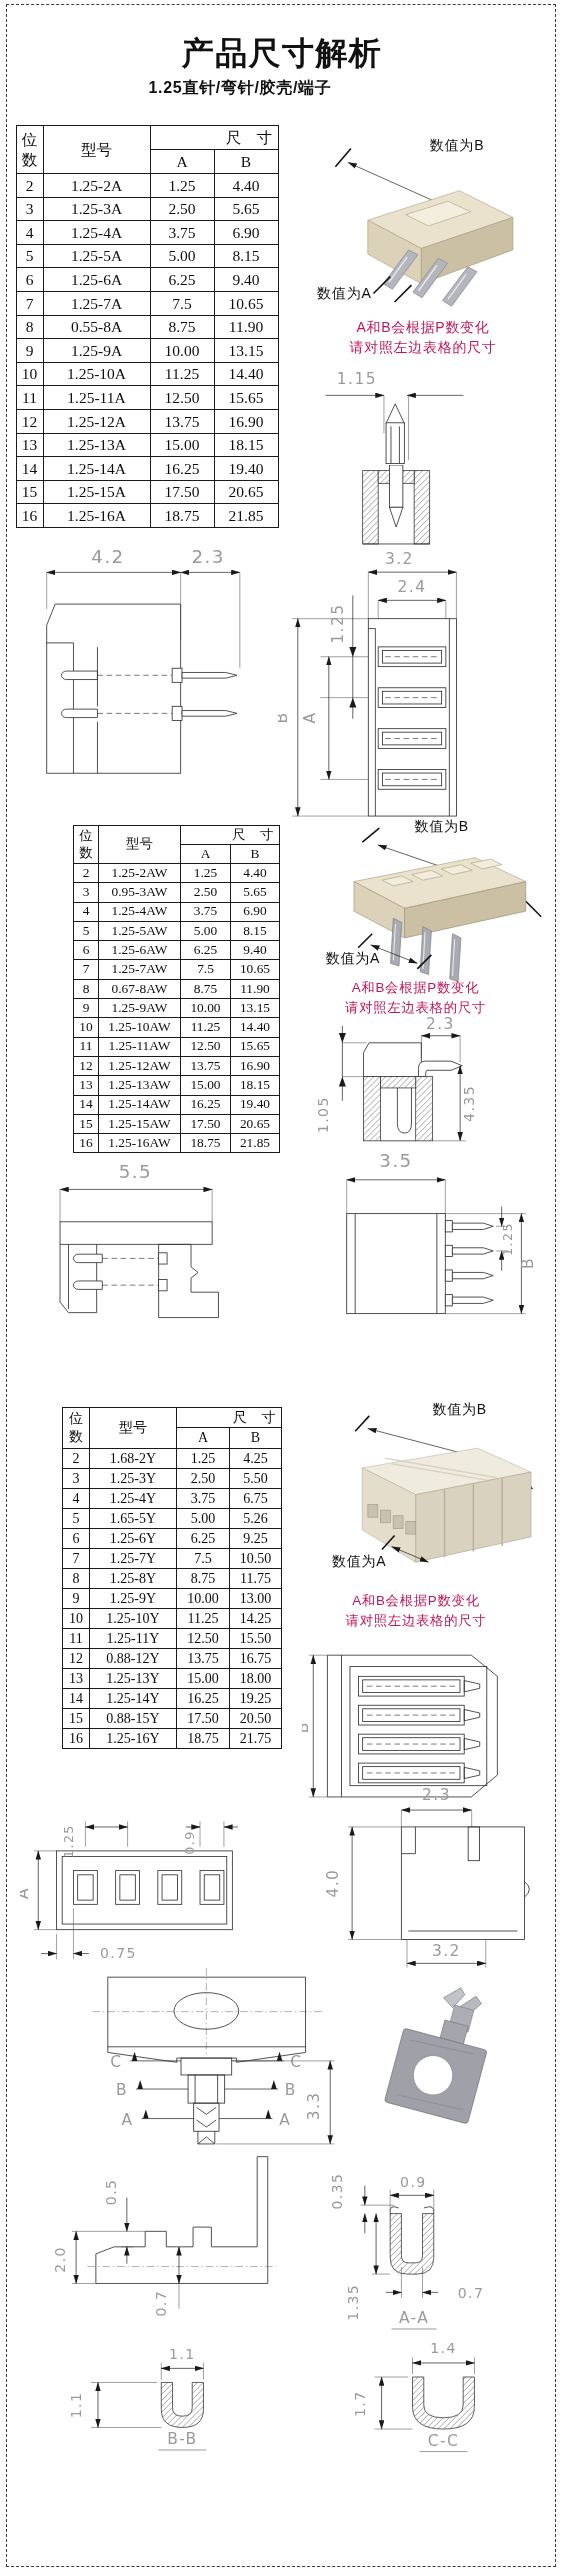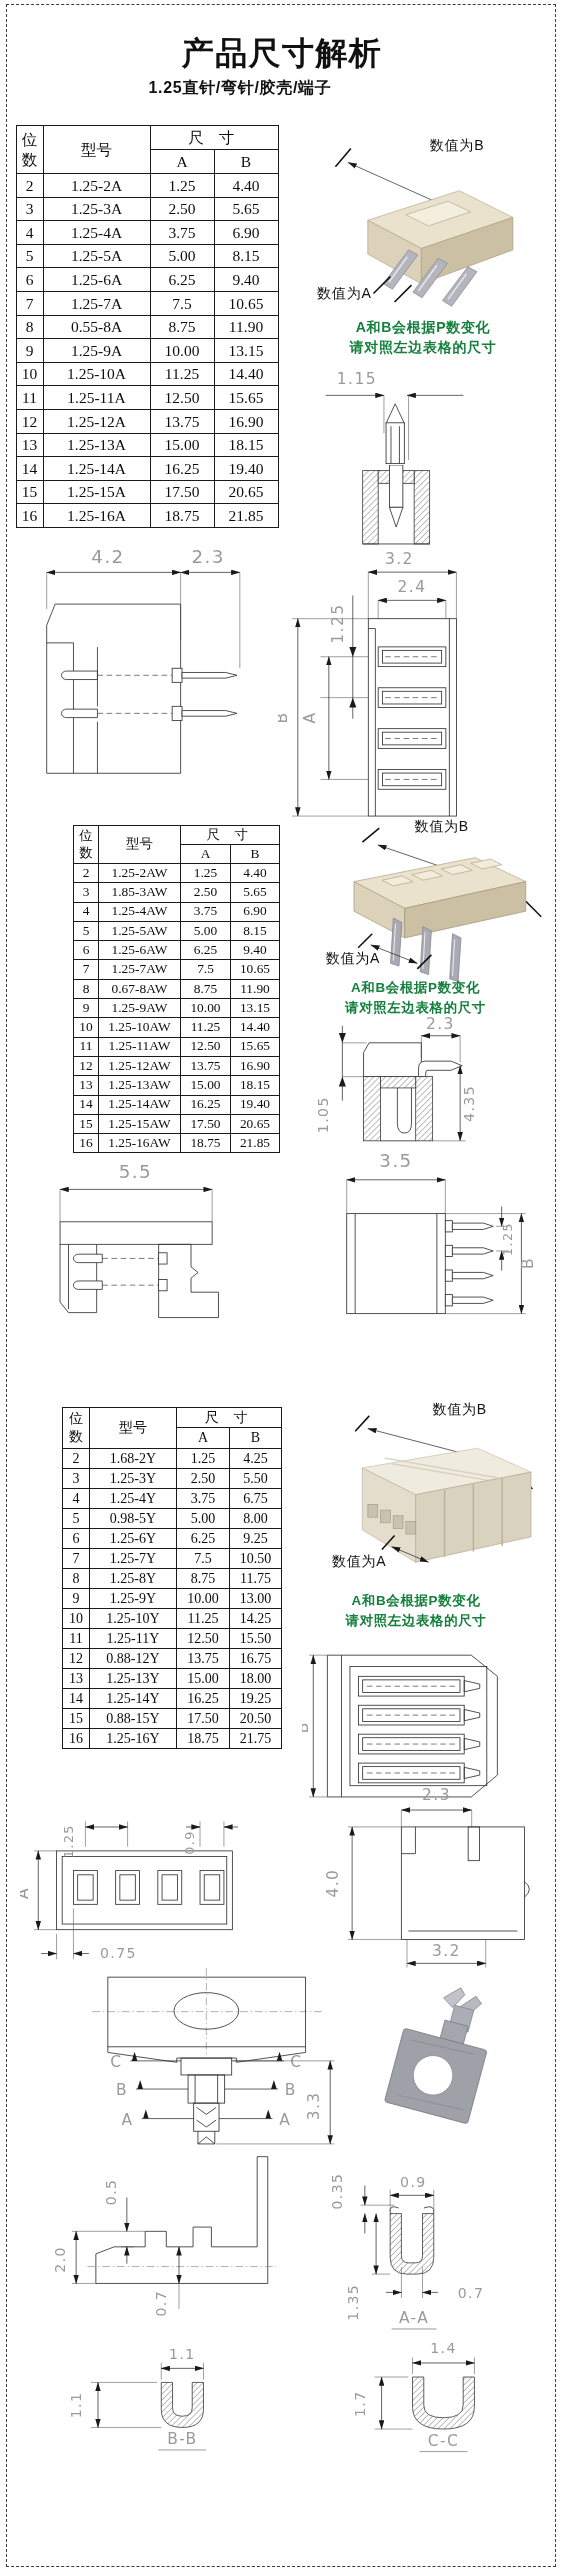--- a/index.html
+++ b/index.html
@@ -9,24 +9,24 @@
   #border-frame{left:5.6px;top:4.2px;width:548px;height:2561px;border:1.4px dashed #3c3c3c;}
   .page-title{left:0;top:32px;width:564px;text-align:center;font-size:32px;font-weight:bold;letter-spacing:1.4px;}
   .page-subtitle{left:0;top:78px;width:480px;text-align:center;font-size:16px;font-weight:bold;letter-spacing:0.7px;}
   
   table.dim-table{border-collapse:collapse;font-family:"Liberation Serif","DejaVu Serif",serif;
       text-align:center;color:#0d0d0d;border:1.8px solid #1a1a1a;table-layout:fixed;}
   table.dim-table th,table.dim-table td{border:1.1px solid #1a1a1a;padding:0;font-weight:normal;line-height:1.25;}
   table.t1{font-size:15.5px;} table.t1 td{height:22.6px;} table.t1 thead tr{height:24px;}
   table.t2{font-size:13.4px;} table.t2 td{height:18.3px;} table.t2 thead tr{height:19px;}
   table.t3{font-size:14px;} table.t3 td{height:19px;} table.t3 thead tr{height:20.4px;}
-  th.size-h{letter-spacing:5.6px;}
+  th.size-h{letter-spacing:5.6px;text-align:right;}
   th.pos-h{line-height:1.15;margin-top:44px;}
   
-  .note{ text-align:center;font-size:14px;line-height:20.4px;color:#15803d;letter-spacing:0.7px;font-weight:700;}
+  .note{ text-align:center;font-size:14px;line-height:20.4px;color:#be185d;letter-spacing:0.7px;font-weight:400;}
   .note.small{font-size:13.4px;line-height:20px;}
   
   .ol{stroke:#333;stroke-width:1.2;fill:none;}
   .olf{stroke:#333;stroke-width:1.2;fill:#fff;}
   .dl{stroke:#222;stroke-width:1;fill:none;}
   .xl{stroke:#555;stroke-width:0.8;fill:none;}
   .cl{stroke:#777;stroke-width:0.8;fill:none;stroke-dasharray:11 4 2 4;}
   .dsh{stroke:#444;stroke-width:1;fill:none;stroke-dasharray:8 5;}
   .arr{fill:#1a1a1a;stroke:none;}
   .ht{fill:url(#hatch);stroke:#333;stroke-width:1.1;}
@@ -320,21 +320,21 @@
     </thead>
     <tbody>
         <tr>
           <td>2</td>
           <td>1.25-2AW</td>
           <td>1.25</td>
           <td>4.40</td>
         </tr>
         <tr>
           <td>3</td>
-          <td>1.85-3AW</td>
+          <td>0.95-3AW</td>
           <td>2.50</td>
           <td>5.65</td>
         </tr>
         <tr>
           <td>4</td>
           <td>1.25-4AW</td>
           <td>3.75</td>
           <td>6.90</td>
         </tr>
         <tr>
@@ -564,23 +564,23 @@
           <td>5.50</td>
         </tr>
         <tr>
           <td>4</td>
           <td>1.25-4Y</td>
           <td>3.75</td>
           <td>6.75</td>
         </tr>
         <tr>
           <td>5</td>
-          <td>0.98-5Y</td>
+          <td>1.65-5Y</td>
           <td>5.00</td>
-          <td>8.00</td>
+          <td>5.26</td>
         </tr>
         <tr>
           <td>6</td>
           <td>1.25-6Y</td>
           <td>6.25</td>
           <td>9.25</td>
         </tr>
         <tr>
           <td>7</td>
           <td>1.25-7Y</td>

